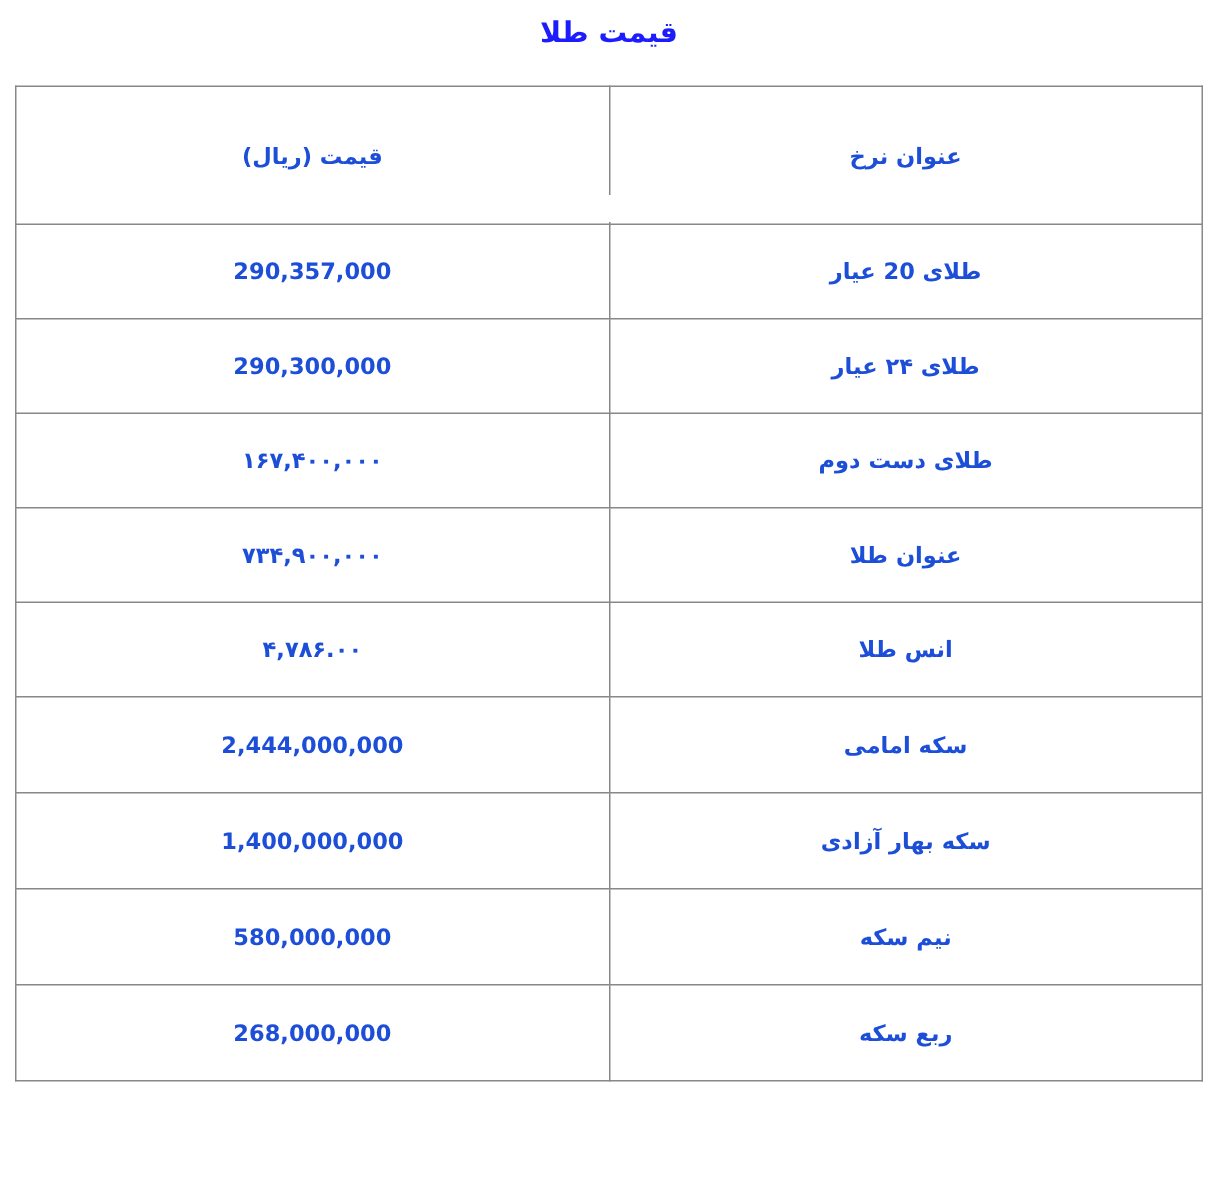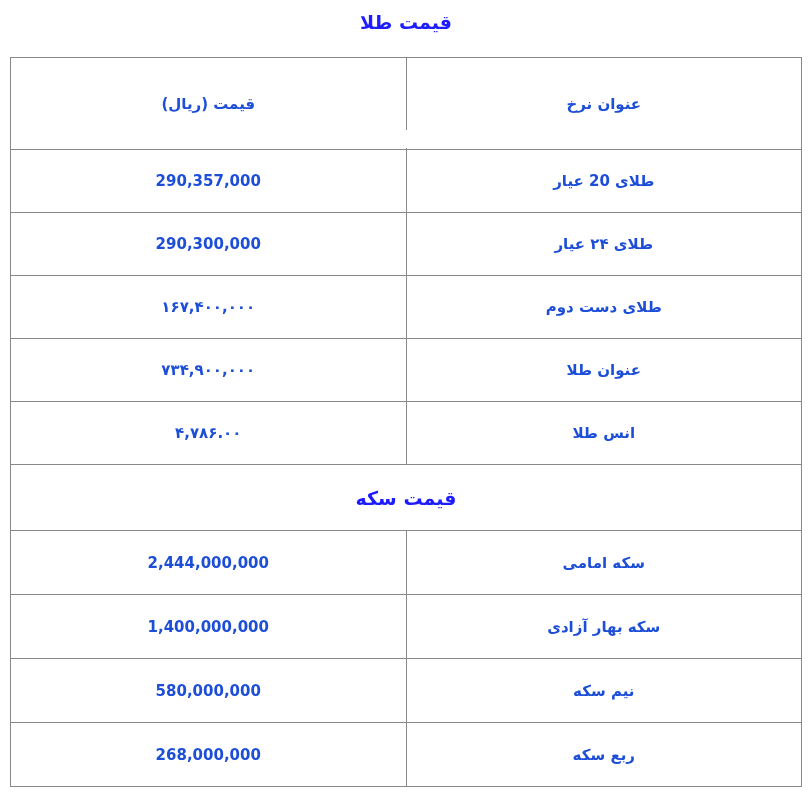--- a/index.html
+++ b/index.html
@@ -93,23 +93,20 @@
         <td>۱۶۷,۴۰۰,۰۰۰</td>
       </tr>
       <tr class="gold-row">
         <td>عنوان طلا</td>
         <td>۷۳۴,۹۰۰,۰۰۰</td>
       </tr>
       <tr class="gold-row">
         <td>انس طلا</td>
         <td>۴,۷۸۶.۰۰</td>
       </tr>
-      <tr class="section-row">
-        <td colspan="2">قیمت سکه</td>
-      </tr>
       <tr class="coin-row">
         <td>سکه امامی</td>
         <td>2,444,000,000</td>
       </tr>
       <tr class="coin-row">
         <td>سکه بهار آزادی</td>
         <td>1,400,000,000</td>
       </tr>
       <tr class="coin-row">
         <td>نیم سکه</td>

